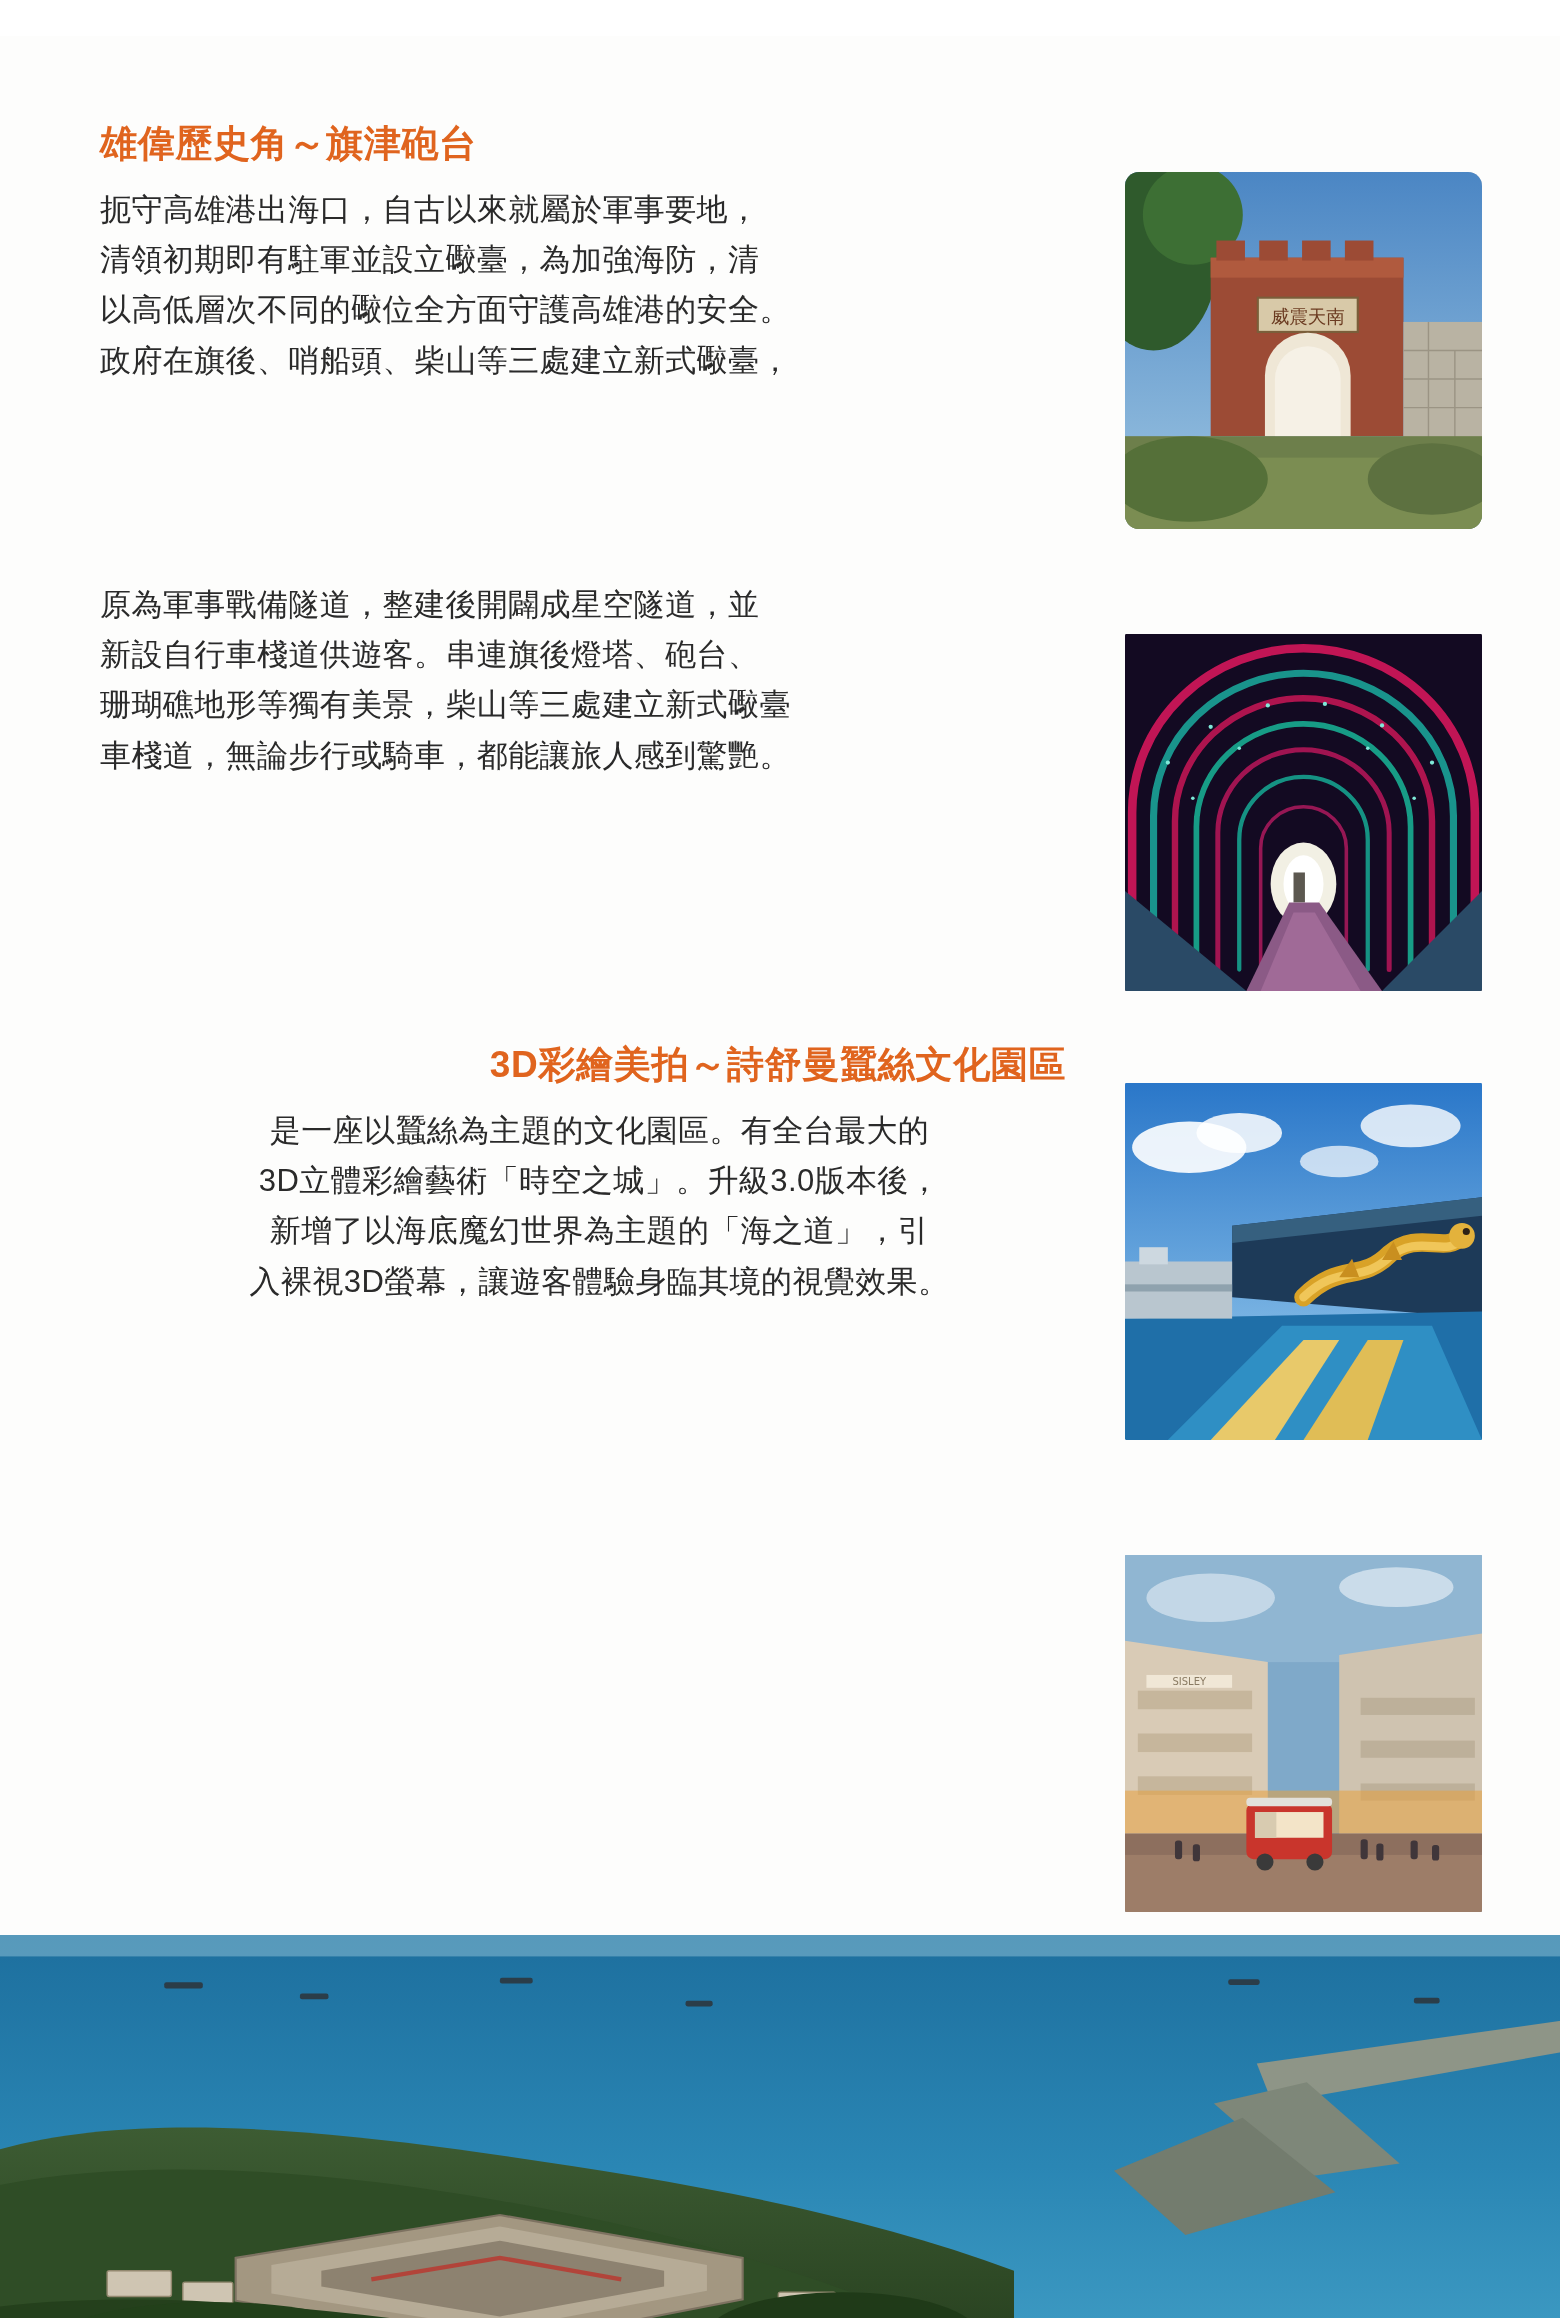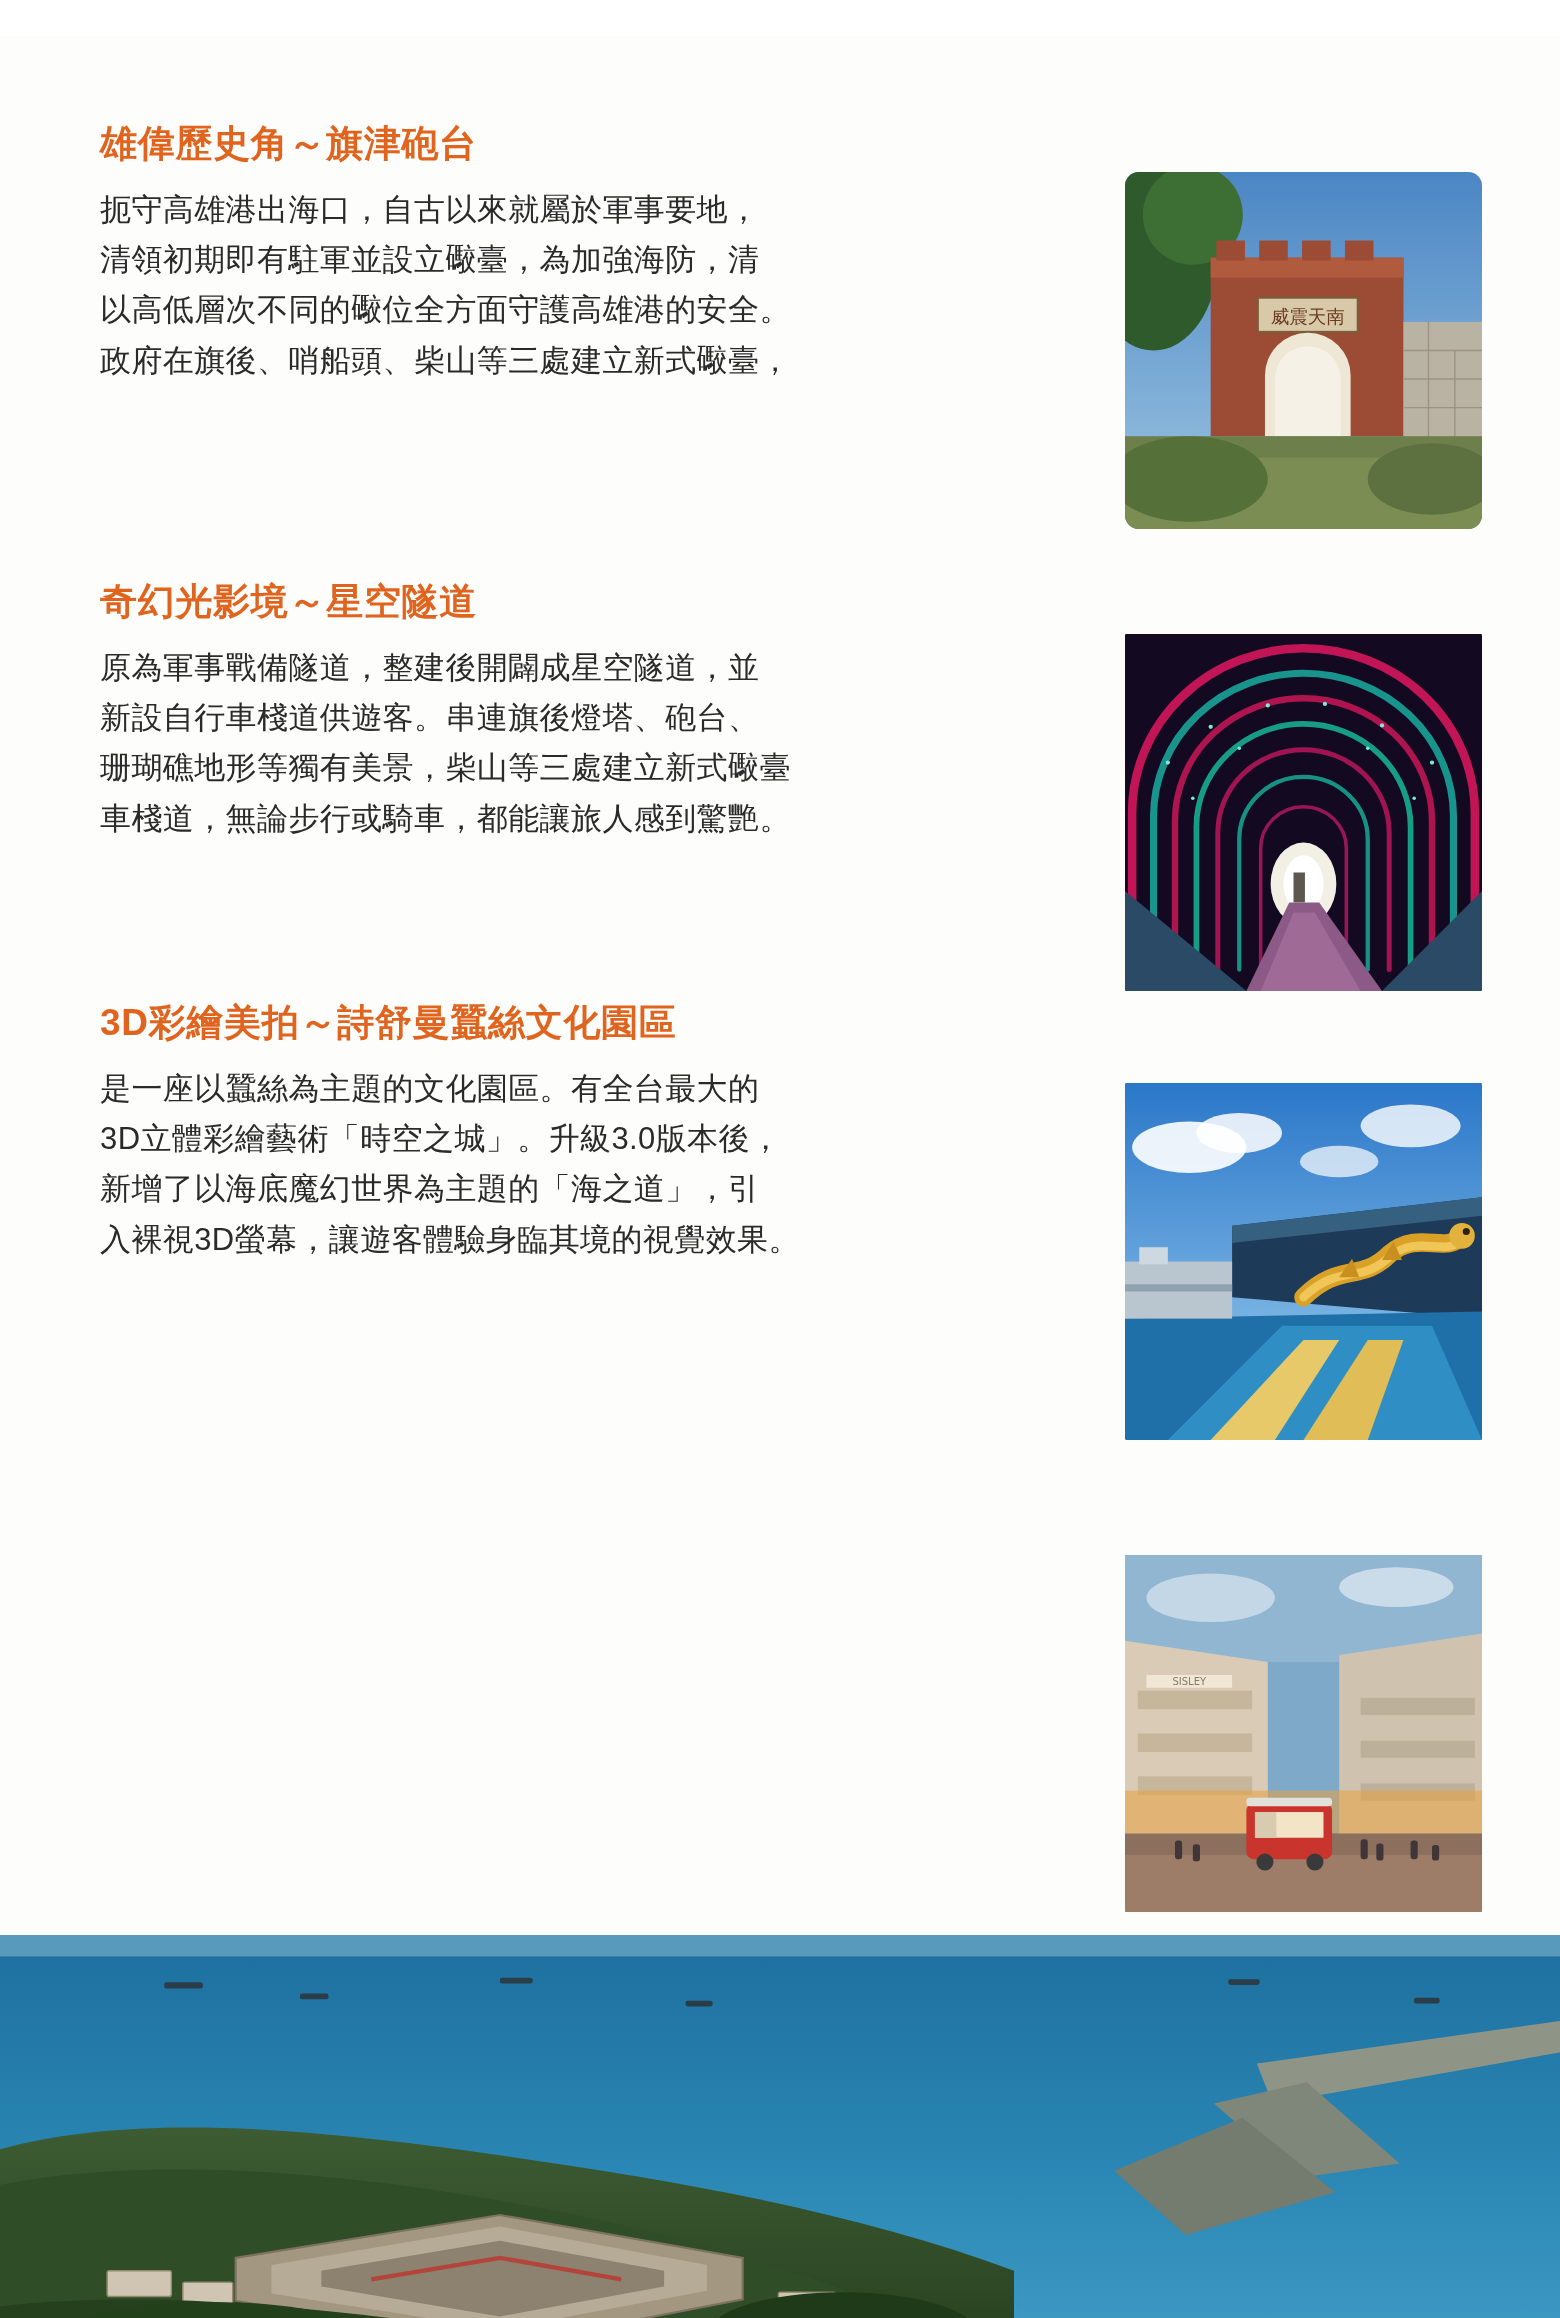--- a/index.html
+++ b/index.html
@@ -164,21 +164,20 @@
         </g>
 
         <rect x="0" y="370" width="500" height="130" fill="#6d7f4b"></rect>
         <rect x="0" y="400" width="500" height="100" fill="#7b8d52"></rect>
         <ellipse cx="430" cy="430" rx="90" ry="50" fill="#5d7140"></ellipse>
         <ellipse cx="90" cy="430" rx="110" ry="60" fill="#557039"></ellipse>
       </svg>
     </div>
 
     <div class="section" style="top:544px;">
-      <h2 class="sec-title">奇幻光影境～星空隧道</h2>
       <div class="sec-body">
         <div>原為軍事戰備隧道，整建後開闢成星空隧道，並</div>
         <div>新設自行車棧道供遊客。串連旗後燈塔、砲台、</div>
         <div>珊瑚礁地形等獨有美景，柴山等三處建立新式礮臺</div>
         <div>車棧道，無論步行或騎車，都能讓旅人感到驚艷。</div>
       </div>
     </div>
 
     <div class="thumb" style="left:1125px; top:598px;">
       <svg width="357" height="357" viewBox="0 0 500 500">
@@ -212,21 +211,21 @@
         <rect x="236" y="334" width="16" height="42" fill="#5c5850"></rect>
 
         <path d="M170 500 L230 376 L272 376 L360 500 Z" fill="#8b5a86"></path>
         <path d="M190 500 L236 390 L266 390 L330 500 Z" fill="#a06a97"></path>
 
         <path d="M0 500 L0 360 L170 500 Z" fill="#2a4a66"></path>
         <path d="M500 500 L500 360 L360 500 Z" fill="#2a4a66"></path>
       </svg>
     </div>
 
-    <div class="section" style="top:965px;">
+    <div class="section" style="top:1007px;text-align:center;">
       <h2 class="sec-title">3D彩繪美拍～詩舒曼蠶絲文化園區</h2>
       <div class="sec-body">
         <div>是一座以蠶絲為主題的文化園區。有全台最大的</div>
         <div>3D立體彩繪藝術「時空之城」。升級3.0版本後，</div>
         <div>新增了以海底魔幻世界為主題的「海之道」，引</div>
         <div>入裸視3D螢幕，讓遊客體驗身臨其境的視覺效果。</div>
       </div>
     </div>
 
     <div class="thumb" style="left:1125px; top:1047px;">

